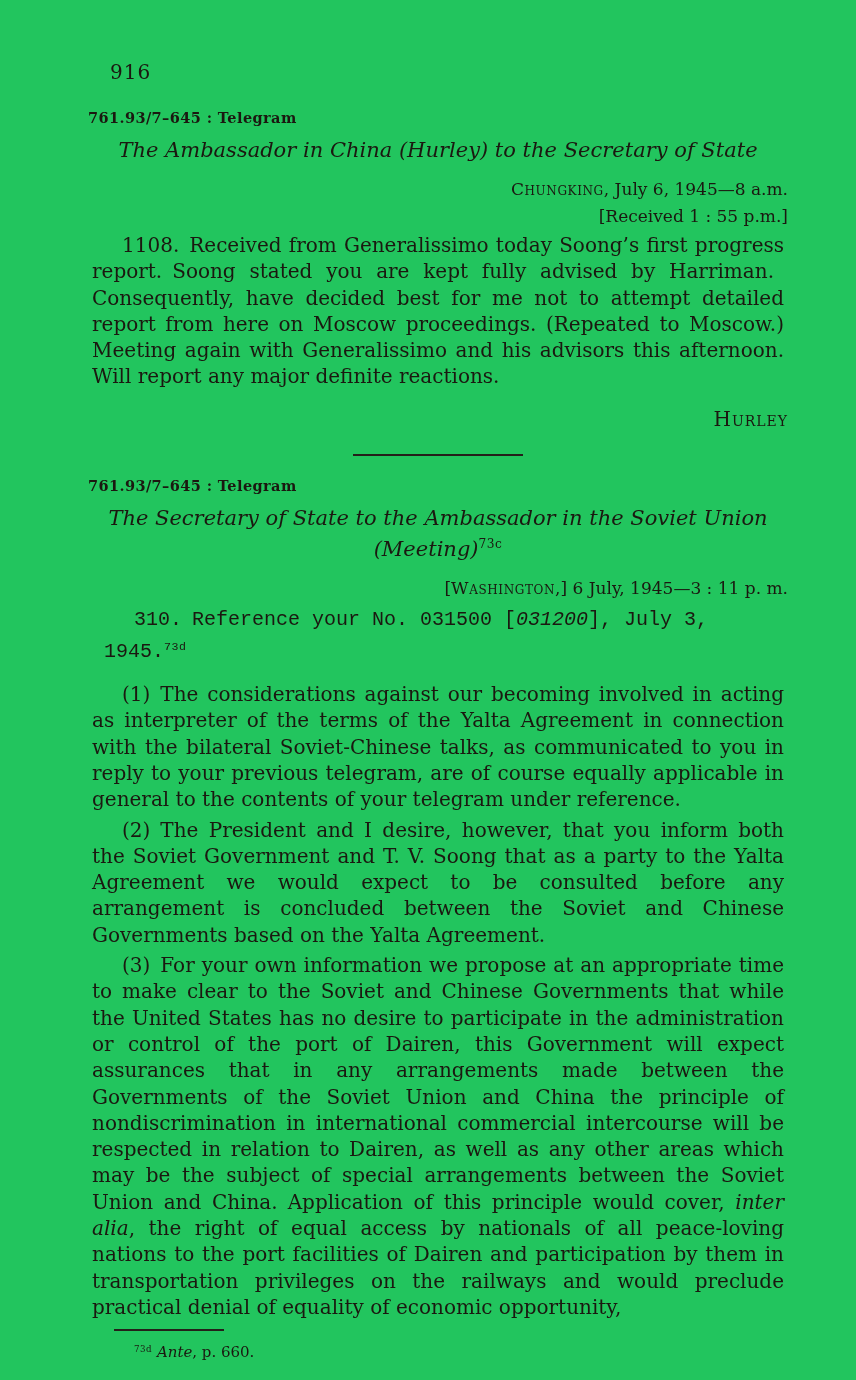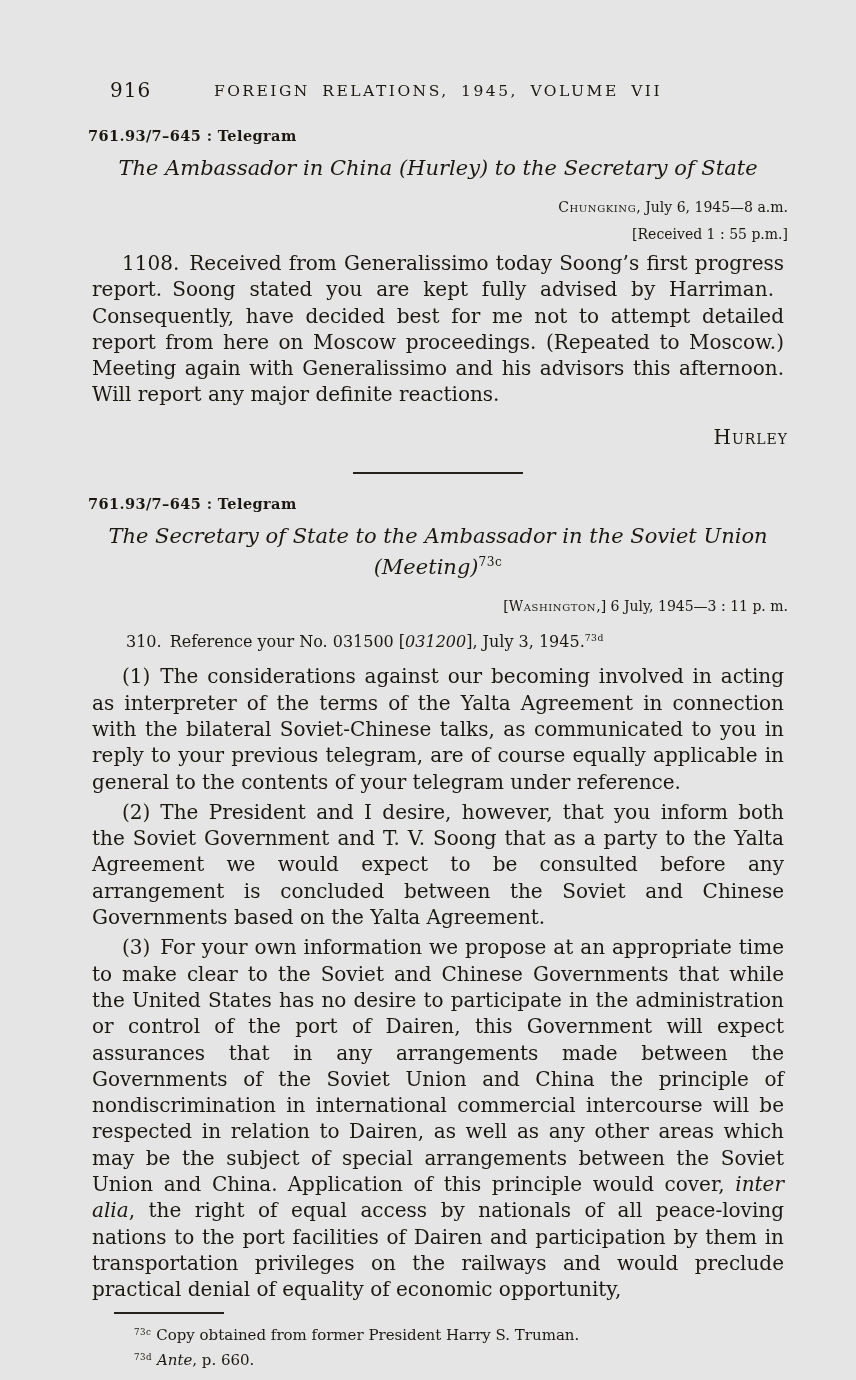--- a/index.html
+++ b/index.html
@@ -1,20 +1,20 @@
 <!DOCTYPE html>
 <html><head>
 <meta charset="utf-8">
 <style>
   html, body { margin: 0; padding: 0; }
   .page {
     position: relative;
     width: 856px;
     height: 1380px;
-    background: #e5e5e5;
+    background: #22c55e;
     color: #1b1810;
     font-family: "DejaVu Serif", serif;
     overflow: hidden;
   }
   .content {
     position: absolute;
     left: 88px;
     top: 0;
     width: 700px;
   }
@@ -51,39 +51,40 @@
     font-size: 21px;
     font-weight: normal;
     font-style: italic;
     line-height: 27px;
   }
   .doc-title .seg-sup { font-style: normal; }
   
   .dateline-block {
     margin-top: 12px;
     text-align: right;
-    font-size: 14px;
+    font-size: 17px;
     line-height: 27px;
   }
   .dateline-block.second { margin-top: 0; }
   
   .body-para {
     margin: 4px;
     font-size: 20px;
     line-height: 26.3px;
     text-align: justify;
     text-indent: 30px;
   }
   .body-para.first-after-dateline { margin-top: 2px; }
   .ref-line {
-    margin: 8px;
+    margin: 16px;
     margin-top: 5px;
-    font-size: 16px;
+    font-size: 20px;
     line-height: 26.3px;
     text-indent: 30px;
+    font-family: Liberation Mono, monospace;
   }
   
   .signature {
     margin-top: 16px;
     text-align: right;
     font-size: 20px;
     line-height: 27px;
     font-variant: small-caps;
     letter-spacing: 1px;
   }
@@ -118,21 +119,20 @@
   }
 </style>
 </head>
 <body>
 
 <div class="page">
   <div class="content">
 
     <div class="running-head">
       <span class="page-num">916</span>
-      <span>FOREIGN RELATIONS, 1945, VOLUME VII</span>
     </div>
 
     <div class="archive-ref first">761.93/7–645 : Telegram</div>
 
     <h2 class="doc-title">The Ambassador in China (Hurley) to the Secretary of State</h2>
 
     <div class="dateline-block">
       <div><span class="seg-sc">Chungking</span><span>, July 6, 1945—8 a.m.</span></div>
       <div>[Received 1 : 55 p.m.]</div>
     </div>
@@ -154,22 +154,18 @@
       <div><span>[</span><span class="seg-sc">Washington</span><span>,] 6 July, 1945—3 : 11 p. m.</span></div>
     </div>
 
     <p class="ref-line"><span>310. Reference your No. 031500 [</span><span class="seg-i">031200</span><span>], July 3, 1945.</span><span class="seg-sup">73d</span></p>
     <p class="body-para"><span>(1) The considerations against our becoming involved in acting as interpreter of the terms of the Yalta Agreement in connection with the bilateral Soviet-Chinese talks, as communicated to you in reply to your previous telegram, are of course equally applicable in general to the contents of your telegram under reference.</span></p>
     <p class="body-para"><span>(2) The President and I desire, however, that you inform both the Soviet Government and T. V. Soong that as a party to the Yalta Agreement we would expect to be consulted before any arrangement is concluded between the Soviet and Chinese Governments based on the Yalta Agreement.</span></p>
     <p class="body-para"><span>(3) For your own information we propose at an appropriate time to make clear to the Soviet and Chinese Governments that while the United States has no desire to participate in the administration or control of the port of Dairen, this Government will expect assurances that in any arrangements made between the Governments of the Soviet Union and China the principle of nondiscrimination in international commercial intercourse will be respected in relation to Dairen, as well as any other areas which may be the subject of special arrangements between the Soviet Union and China. Application of this principle would cover, </span><span class="seg-i">inter alia</span><span>, the right of equal access by nationals of all peace-loving nations to the port facilities of Dairen and participation by them in transportation privileges on the railways and would preclude practical denial of equality of economic opportunity,</span></p>
 
     <hr class="footnote-rule">
     <p class="footnote">
-      <span class="seg-sup">73c</span>
-      <span><span>Copy obtained from former President Harry S. Truman.</span></span>
-    </p>
-    <p class="footnote">
       <span class="seg-sup">73d</span>
       <span><span class="seg-i">Ante</span><span>, p. 660.</span></span>
     </p>
 
   </div>
 </div>
 
 </body></html>

